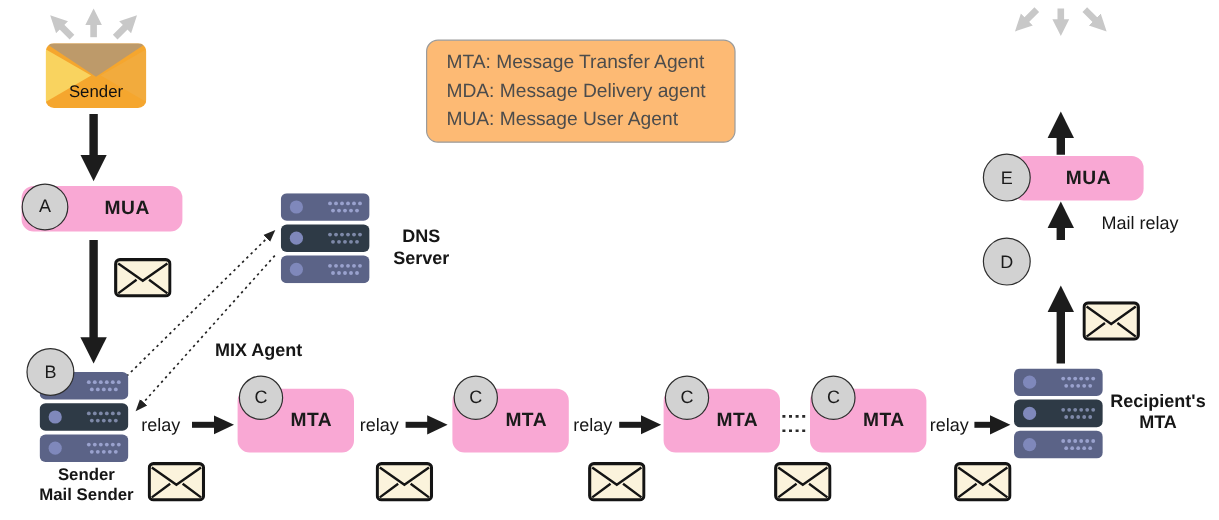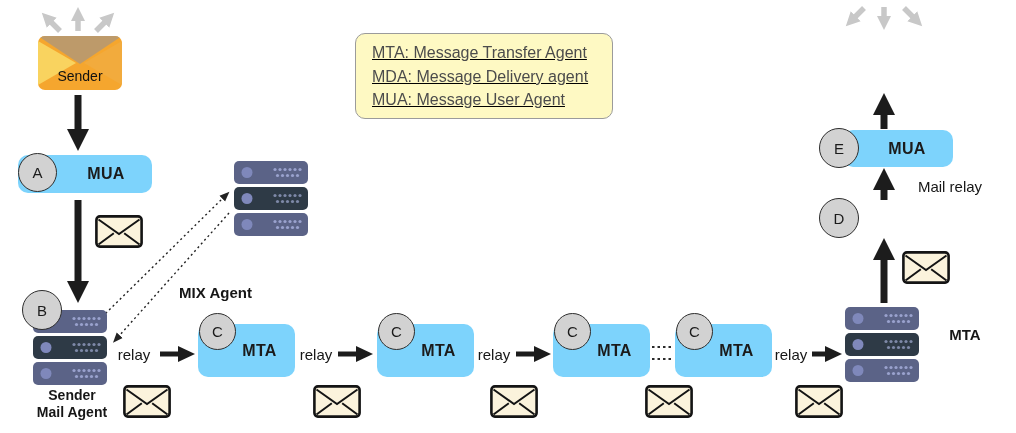--- a/index.html
+++ b/index.html
@@ -1,30 +1,30 @@
 <!DOCTYPE html>
 <html><head>
 <meta charset="utf-8">
 <style>
   html,body{margin:0;padding:0;background:#ffffff;}
   .stage{position:relative;width:1016px;height:433px;background:#ffffff;
          font-family:"Liberation Sans",sans-serif;overflow:hidden;}
   .overlay{position:absolute;left:0;top:0;z-index:1;}
-  .gbox{position:absolute;background:#7dd3fc;border-radius:10px;display:flex;
+  .gbox{position:absolute;background:#f9a8d4;border-radius:10px;display:flex;
         align-items:center;justify-content:center;font-weight:700;font-size:16px;
         color:#1b1b1b;letter-spacing:.4px;z-index:2;}
   .badge{position:absolute;border-radius:50%;background:#d2d2d2;border:1.6px solid #2e2e2e;
          display:flex;align-items:center;justify-content:center;font-size:15px;
          color:#1b1b1b;z-index:4;box-sizing:border-box;}
   .lbl{position:absolute;color:#161616;font-weight:700;font-size:15px;line-height:1.2;
        text-align:center;z-index:3;white-space:nowrap;}
   .lbl.reg{font-weight:400;}
   .legend{position:absolute;left:355px;top:33px;width:258px;height:86px;box-sizing:border-box;
-          border:1.6px solid #9b9b9b;border-radius:10px;background:#fef9c3;
-          padding:7px 0 0 16px;z-index:2;text-decoration:underline;}
+          border:1.6px solid #9b9b9b;border-radius:10px;background:#fdba74;
+          padding:7px 0 0 16px;z-index:2;}
   .legend div{font-size:16px;line-height:23.5px;color:#4c4c4c;}
   .oenv{position:absolute;width:84px;height:54px;border-radius:7px;overflow:hidden;z-index:2;}
   .oenv .cap{position:absolute;left:0;top:32px;width:100%;text-align:center;
              font-size:14px;font-weight:500;color:#111;}
   .srv{position:absolute;width:74px;height:75px;z-index:2;}
   .env{position:absolute;width:48px;height:33px;z-index:2;}
 </style>
 </head>
 <body>
 
@@ -164,27 +164,31 @@
   <div class="srv" style="left:33px;top:310px;">
     <svg width="74" height="75">
         <use href="#server-sym"></use>
       </svg>
   </div>
   <div class="badge" style="left:22px;top:290px;width:40px;height:40px;">
     <span>B</span>
   </div>
   <div class="lbl" style="left:20px;top:387px;width:104px;font-size:14px;">
     <div>Sender</div>
-    <div>Mail Agent</div>
+    <div>Mail Sender</div>
   </div>
 
   <div class="srv" style="left:234px;top:161px;">
     <svg width="74" height="75">
         <use href="#server-sym"></use>
       </svg>
+  </div>
+  <div class="lbl" style="left:318px;top:189px;width:66px;">
+    <div>DNS</div>
+    <div>Server</div>
   </div>
   <div class="lbl" style="left:168px;top:284px;width:95px;">MIX Agent</div>
 
   <div class="lbl reg" style="left:112px;top:346px;width:44px;">relay</div>
   <div class="lbl reg" style="left:294px;top:346px;width:44px;">relay</div>
   <div class="lbl reg" style="left:472px;top:346px;width:44px;">relay</div>
   <div class="lbl reg" style="left:770px;top:346px;width:42px;">relay</div>
 
   <div class="gbox" style="left:198px;top:324px;width:97px;height:53px;padding-left:26px;box-sizing:border-box;">
     <span>MTA</span>
@@ -239,20 +243,21 @@
         <use href="#env-sym"></use>
       </svg>
   </div>
 
   <div class="srv" style="left:845px;top:307px;">
     <svg width="74" height="75">
         <use href="#server-sym"></use>
       </svg>
   </div>
   <div class="lbl" style="left:916px;top:326px;width:98px;">
+    <div>Recipient's</div>
     <div>MTA</div>
   </div>
 
   <div class="env" style="left:902px;top:251px;">
     <svg width="48" height="33">
         <use href="#env-sym"></use>
       </svg>
   </div>
 
   <div class="badge" style="left:819px;top:198px;width:40px;height:40px;">

